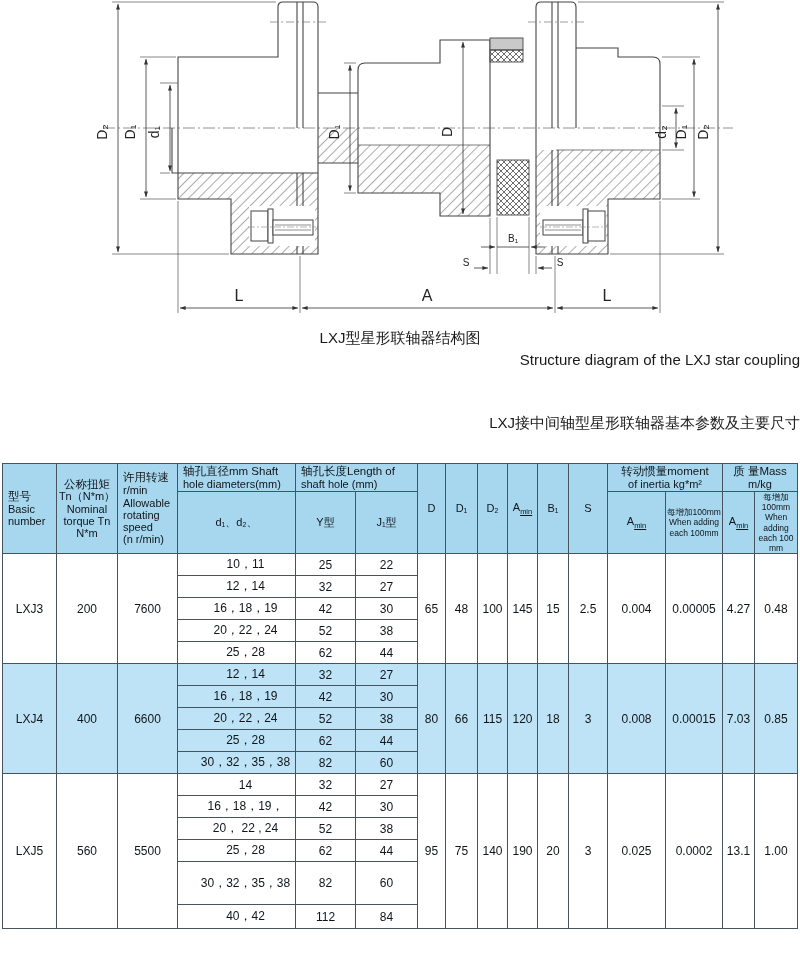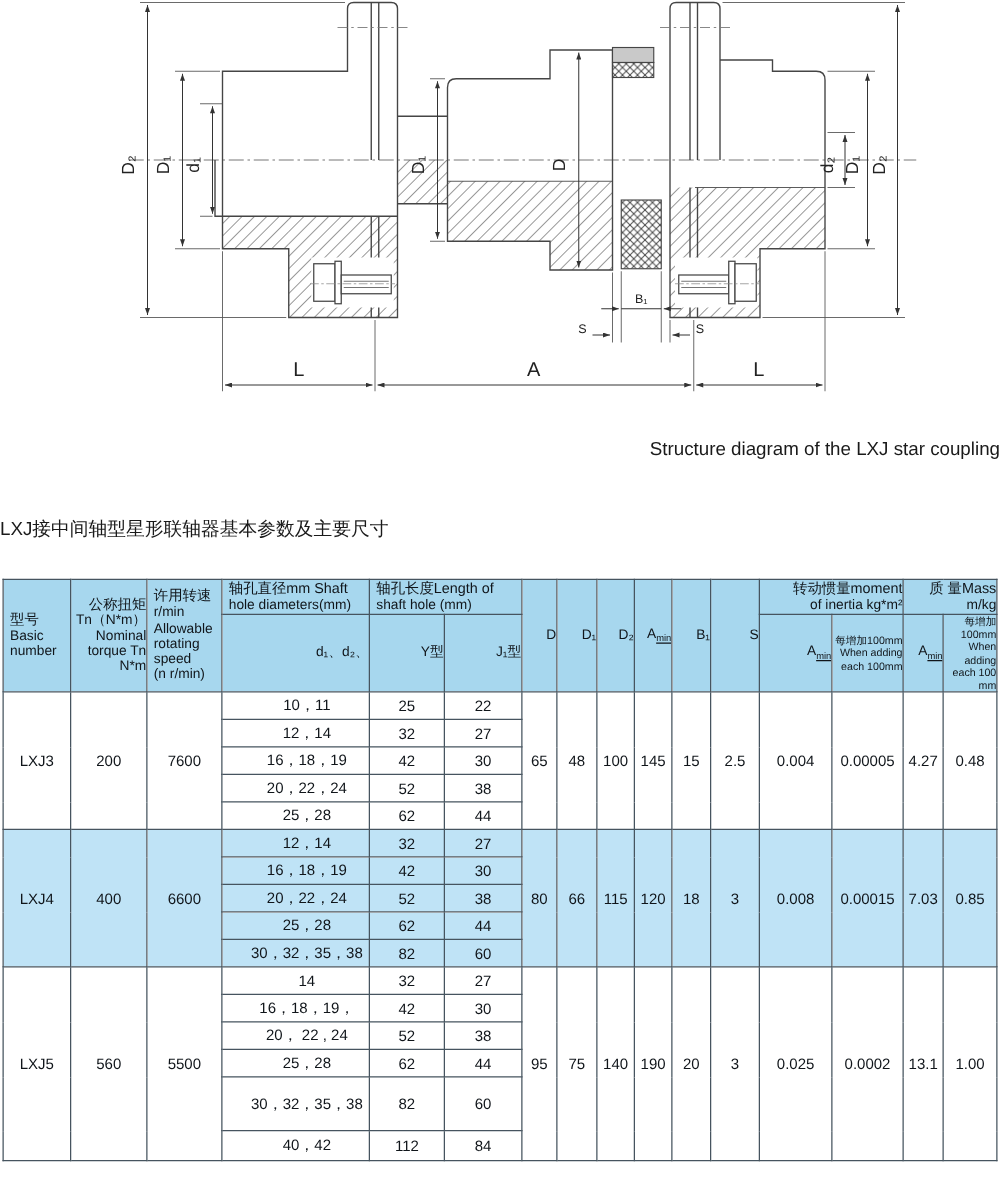--- a/index.html
+++ b/index.html
@@ -1,26 +1,26 @@
 <!DOCTYPE html>
 <html><head>
 <meta charset="utf-8">
 <style>
   html,body{margin:0;padding:0;background:#fff;}
   #page{position:relative;width:800px;height:959px;background:#ffffff;overflow:hidden;
         font-family:"Liberation Sans","DejaVu Sans",sans-serif;color:#111;}
   #diagram{position:absolute;left:0;top:0;}
   .capzh{position:absolute;left:0;top:329px;width:100%;text-align:center;font-size:15px;color:#1a1a1a;}
   .capen{position:absolute;left:0;top:351px;width:100%;text-align:right;font-size:15px;color:#1a1a1a;}
-  .titzh{position:absolute;left:0;top:414px;width:100%;text-align:left;font-size:15px;color:#1a1a1a;}
+  .titzh{position:absolute;left:0;top:414px;width:100%;text-align:right;font-size:15px;color:#1a1a1a;}
   .titen{position:absolute;left:0;top:437px;width:100%;text-align:center;font-size:15px;color:#1a1a1a;}
   #tbl{position:absolute;left:2px;top:463px;}
   table{border-collapse:collapse;table-layout:fixed;width:795px;color:#10151a;}
   th,td{border:1px solid #46545f;text-align:center;vertical-align:middle;padding:0;overflow:hidden;}
-  thead th{background:#a7d7ee;font-weight:normal;font-size:11px;line-height:1.12;text-align:right;}
+  thead th{background:#a7d7ee;font-weight:normal;font-size:11px;line-height:1.12;}
   thead .zh{font-size:11.5px;}
   tbody td{font-size:12px;height:21px;}
   tr.hl td{background:#bfe3f6;}
   tr.tall td{height:42px;}
   tr.lastrow td{height:23px;}
   td.dcol{text-align:center;padding-left:18px;}
   th.la{text-align:left;padding-left:5px;}
   th.small div{font-size:8.5px;line-height:1.2;}
   sub{font-size:7.5px;text-decoration:underline;}
   svg text{font-family:"Liberation Sans","DejaVu Sans",sans-serif;fill:#222;}
@@ -178,20 +178,21 @@
       <text x="708" y="132" transform="rotate(-90 708 132)">D₂</text>
       <text x="513" y="242" font-size="10">B₁</text>
       <text x="466" y="266" font-size="10">S</text>
       <text x="560" y="266" font-size="10">S</text>
       <text x="239" y="301" font-size="16">L</text>
       <text x="427" y="301" font-size="16">A</text>
       <text x="607" y="301" font-size="16">L</text>
     </g>
   </svg>
 
+  <div class="capzh">LXJ型星形联轴器结构图</div>
   <div class="capen">Structure diagram of the LXJ star coupling</div>
   <div class="titzh">LXJ接中间轴型星形联轴器基本参数及主要尺寸</div>
 
   <div id="tbl">
   <table>
     <colgroup>
       <col style="width:54px">
           <col style="width:61px">
           <col style="width:60px">
           <col style="width:118px">

